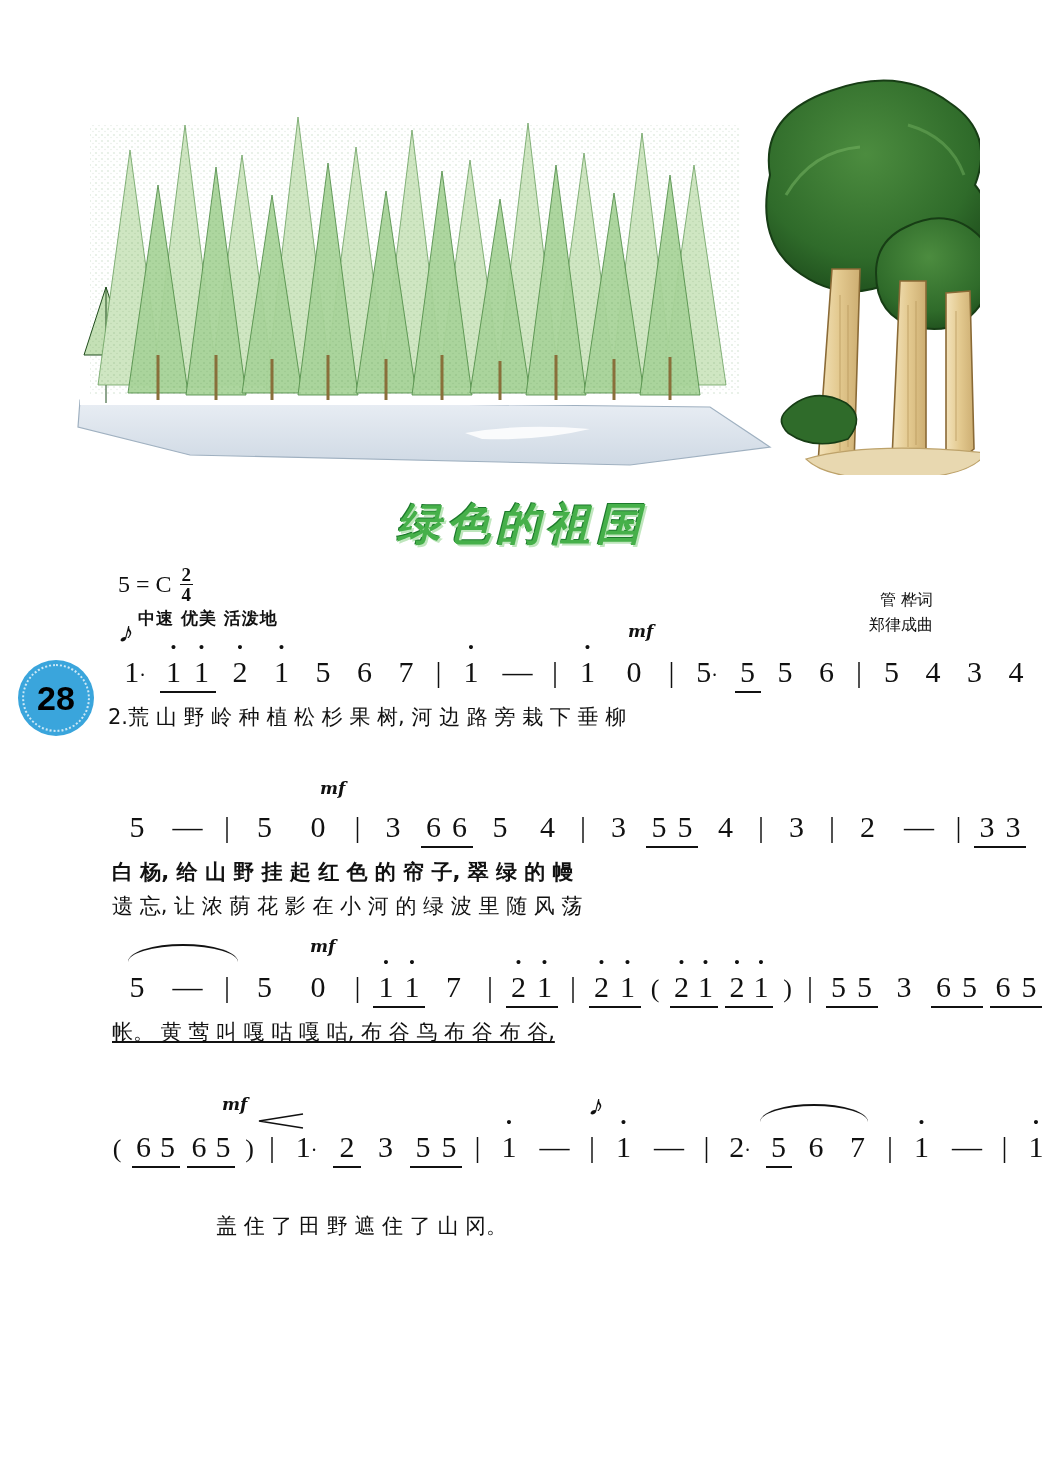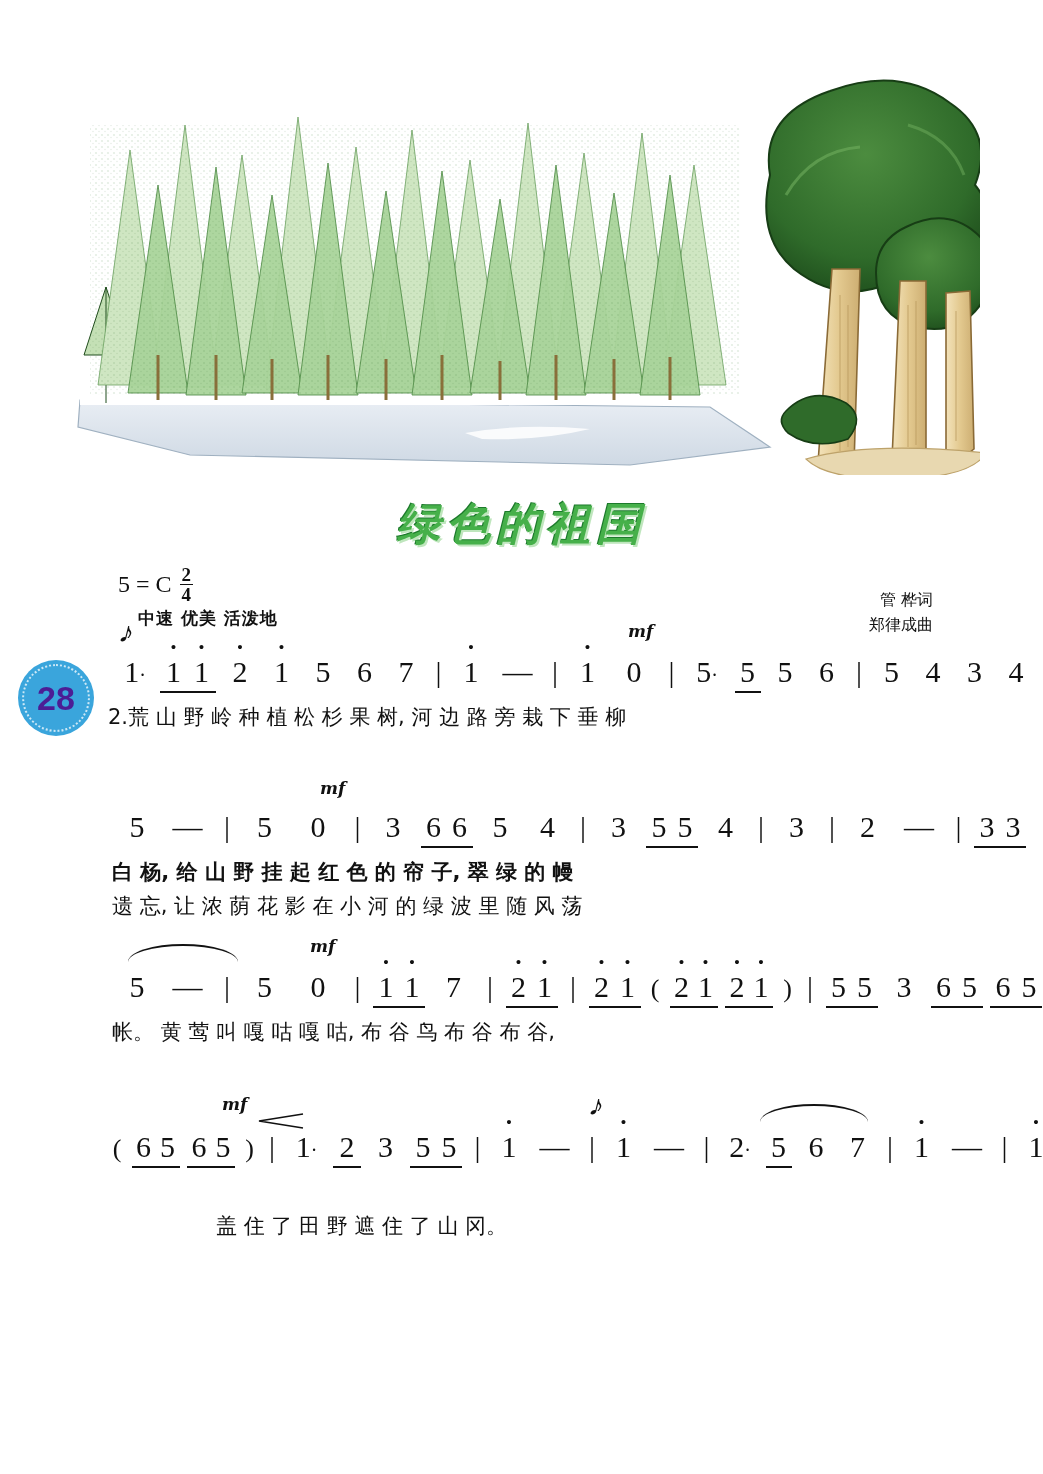--- a/index.html
+++ b/index.html
@@ -28,21 +28,21 @@
 
   
   .page-badge {
     position: absolute;
     left: 18px;
     top: 660px;
     width: 76px;
     height: 76px;
     border-radius: 50%;
     background: #3aa5dc;
-    color: #4c1d95;
+    color: #000000;
     display: flex;
     align-items: center;
     justify-content: center;
     font-family: "Liberation Sans", sans-serif;
     font-size: 34px;
     font-weight: bold;
     box-shadow: 0 0 0 4px #ffffff;
   }
   .page-badge::after {
     content: "";
@@ -382,21 +382,21 @@
       <span class="note underline-note dot-above" style="width:24px;">2</span><span class="note underline-note dot-above" style="width:24px;">1</span>
       <span class="note" style="width:14px; font-size:26px;">)</span>
       <span class="bar">|</span>
       <span class="note underline-note" style="width:26px;">5</span><span class="note underline-note" style="width:26px;">5</span>
       <span class="note" style="width:38px;">3</span>
       <span class="note underline-note" style="width:26px;">6</span><span class="note underline-note" style="width:26px;">5</span>
       <span class="note underline-note" style="width:26px;">6</span><span class="note underline-note" style="width:26px;">5</span>
       
     </div>
   </div>
-  <div class="lyrics" style="left:112px; top:58px;">帐。 黄 莺 叫 嘎 咕 嘎 咕, 布 谷 鸟 布 谷 布 谷,</div>
+  <div class="lyrics" style="left:112px; top:58px;text-decoration:underline;">帐。 黄 莺 叫 嘎 咕 嘎 咕, 布 谷 鸟 布 谷 布 谷,</div>
 </div>
 
 <div class="system" style="top:1120px;">
   <div class="staff-row">
     <span class="dyn" style="left:222px; top:-26px; font-size:17px;"><i>mf</i></span>
     <span class="dyn" style="left:590px; top:-24px;">𝅘𝅥𝅮</span>
     <div class="hairpin" style="left:258px; top:-18px;">
       <svg width="46" height="16" viewBox="0 0 46 16">
         <path d="M45,1 L1,8 L45,15" fill="none" stroke="#111" stroke-width="1.6"></path>
       </svg>

